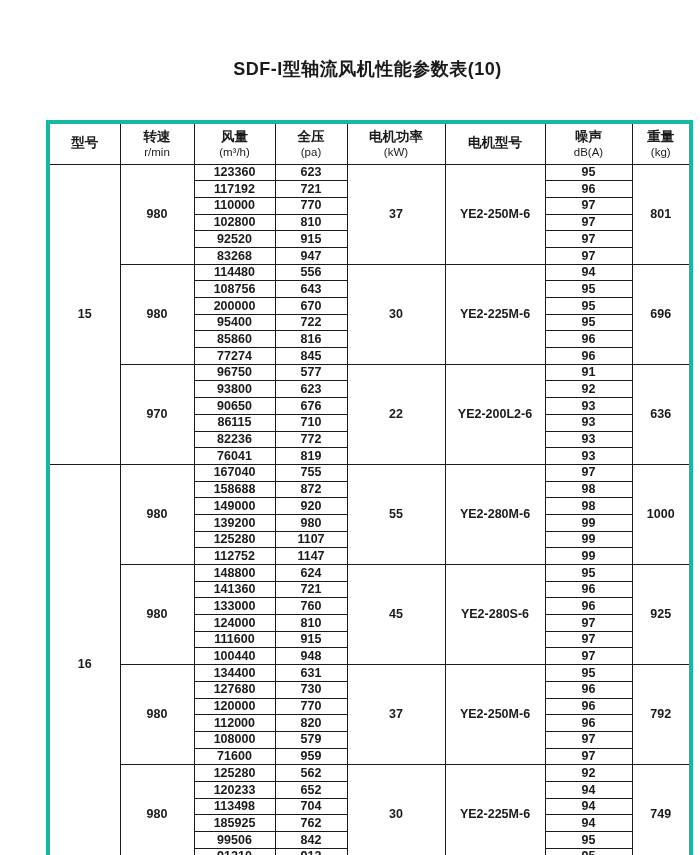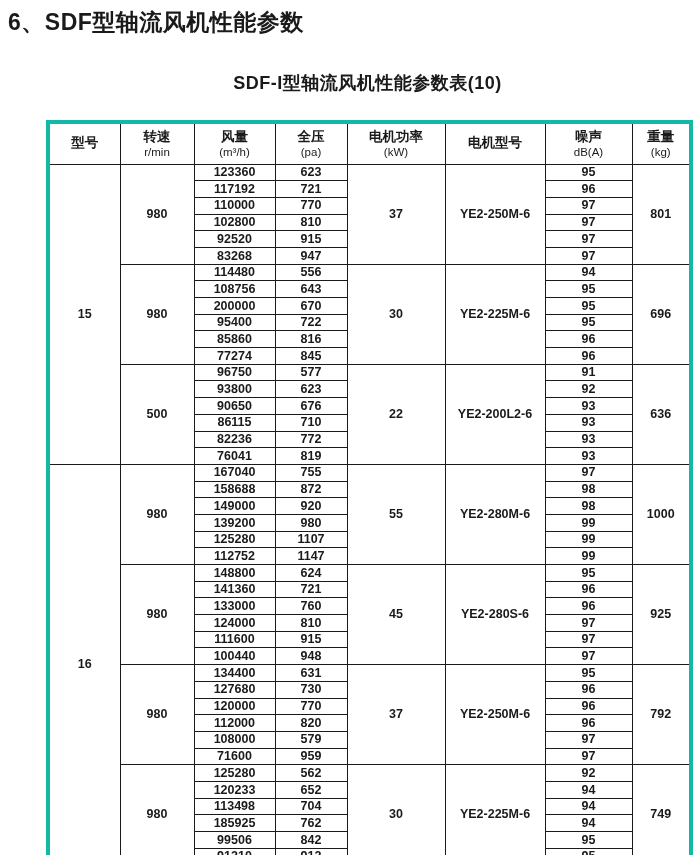--- a/index.html
+++ b/index.html
@@ -17,21 +17,21 @@
     top: 7px;
     left: 8px;
     font-size: 23px;
     font-weight: bold;
     letter-spacing: 0.5px;
     color: #1a1a1a;
     white-space: nowrap;
   }
   .subtitle {
     position: absolute;
-    top: 71px;
+    top: 57px;
     left: 46px;
     width: 643px;
     text-align: center;
     font-size: 18px;
     font-weight: bold;
     letter-spacing: 0.5px;
     color: #1a1a1a;
   }
   table.fan-table {
     position: absolute;
@@ -68,21 +68,20 @@
     font-weight: bold;
     line-height: 1;
     white-space: nowrap;
   }
 </style>
 </head>
 <body>
 
 <div class="page">
 
-  <div class="title">6、SDF型轴流风机性能参数</div>
   <div class="subtitle">SDF-I型轴流风机性能参数表(10)</div>
 
   <table class="fan-table">
     <colgroup>
       <col style="width:72px">
       <col style="width:74px">
       <col style="width:81px">
       <col style="width:72px">
       <col style="width:98px">
       <col style="width:100px">
@@ -187,21 +186,21 @@
           <td>85860</td>
           <td>816</td>
           <td>96</td>
         </tr>
         <tr>
           <td>77274</td>
           <td>845</td>
           <td>96</td>
         </tr>
         <tr>
-          <td rowspan="6">500</td>
+          <td rowspan="6">970</td>
           <td>96750</td>
           <td>577</td>
           <td rowspan="6">22</td>
           <td rowspan="6">YE2-200L2-6</td>
           <td>91</td>
           <td rowspan="6">636</td>
         </tr>
         <tr>
           <td>93800</td>
           <td>623</td>

